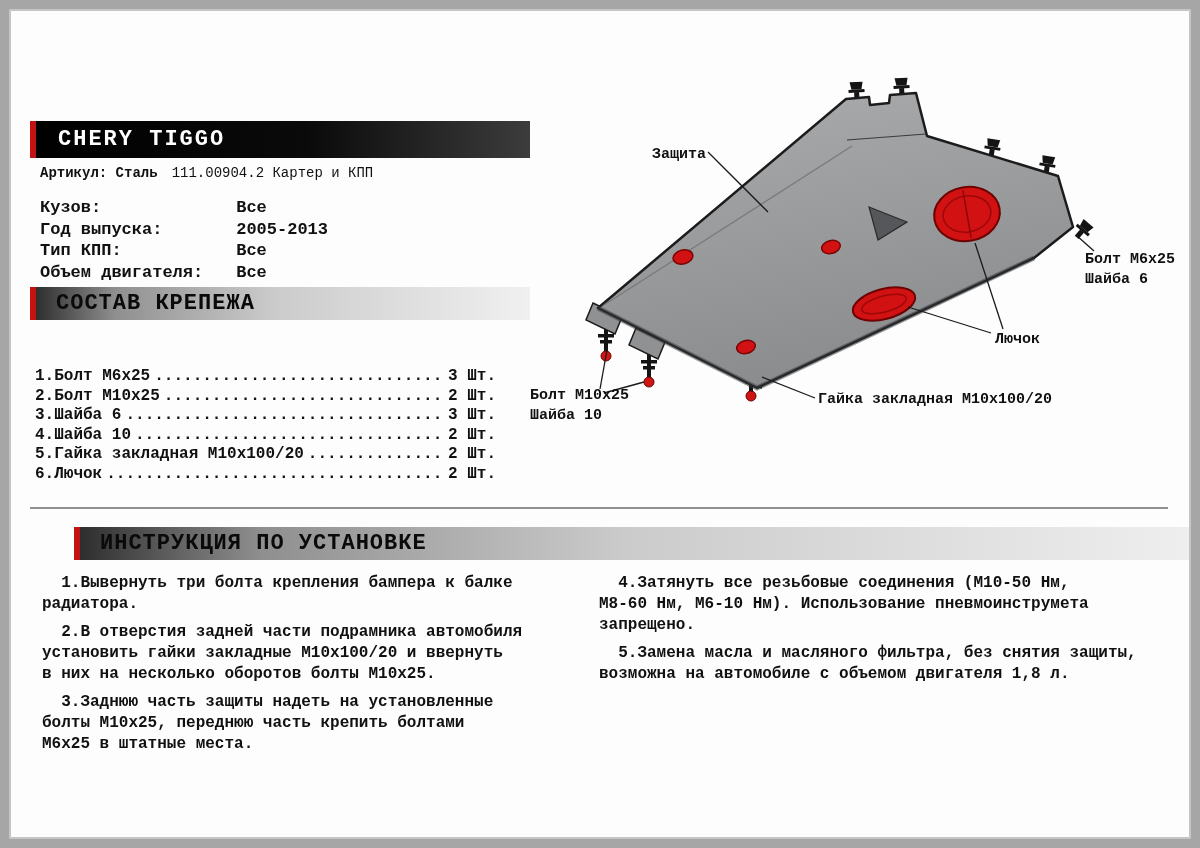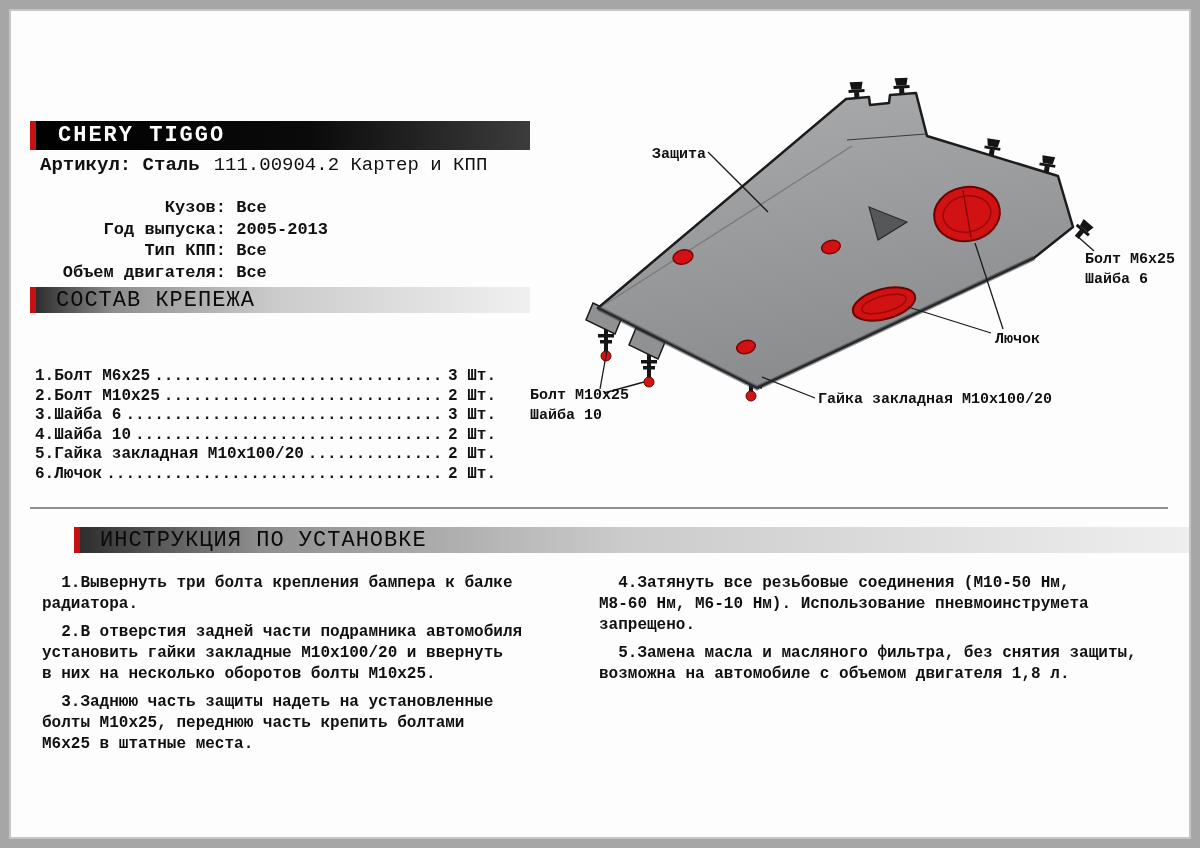--- a/index.html
+++ b/index.html
@@ -3,38 +3,38 @@
 <meta charset="utf-8">
 <style>
   html,body{margin:0;padding:0;background:#ffffff;}
   #app{position:relative;width:1200px;height:848px;background:#fdfdfd;overflow:hidden;
        font-family:"Liberation Mono","DejaVu Sans Mono",monospace;color:#111;}
   .abs{position:absolute;}
   #frame{position:absolute;inset:0;z-index:40;pointer-events:none;
          box-shadow:inset 0 0 0 9px #a6a6a6, inset 0 0 0 11px #c6c6c6;}
 
   
-  #title-bar{left:30px;top:121px;width:500px;height:29px;box-sizing:border-box;
+  #title-bar{left:30px;top:121px;width:500px;height:37px;box-sizing:border-box;
              background:linear-gradient(90deg,#000 0%,#0a0a0a 55%,#3c3c3c 100%);
              border-left:6px solid #c41111;display:flex;align-items:center;
              color:#fff;font-weight:bold;font-size:22px;letter-spacing:2px;padding-left:22px;z-index:5;}
-  #article-line{left:40px;top:154px;font-size:19px;white-space:nowrap;z-index:5;}
+  #article-line{left:40px;top:165px;font-size:14px;white-space:nowrap;z-index:5;}
   #article-line .lbl{font-weight:bold;}
   #article-line .val{margin-left:14px;font-weight:normal;}
 
   
   #specs{left:40px;top:197px;font-size:17px;font-weight:bold;z-index:5;}
   .spec-row{height:21.5px;line-height:21.5px;white-space:nowrap;}
-  .spec-label{display:inline-block;width:186px;text-align:right;}
-
-  
-  .section-bar{height:26px;box-sizing:border-box;z-index:5;
+  .spec-label{display:inline-block;width:186px;}
+
+  
+  .section-bar{height:33px;box-sizing:border-box;z-index:5;
                background:linear-gradient(90deg,#2e2e2e 0%,#8f8f8f 16%,#cbcbcb 48%,#f0f0f0 100%);
                border-left:6px solid #c41111;display:flex;align-items:center;
-               font-weight:normal;font-size:22px;letter-spacing:1px;color:#0a0a0a;padding-left:20px;}
+               font-weight:bold;font-size:22px;letter-spacing:1px;color:#0a0a0a;padding-left:20px;}
   #hw-bar{left:30px;top:287px;width:500px;}
   #instr-bar{left:30px;top:527px;width:1138px;margin-left:44px;}
 
   
   #hw-list{left:35px;top:325px;width:477px;font-size:16px;font-weight:bold;z-index:5;}
   .hw-row{display:flex;align-items:baseline;height:19.5px;line-height:19.5px;}
   .hw-name{white-space:nowrap;margin-top:42px;}
   .leader{flex:1;overflow:hidden;white-space:nowrap;margin:0 4px;}
   .hw-qty{width:64px;white-space:nowrap;font-family:Liberation Mono, monospace;}
 

